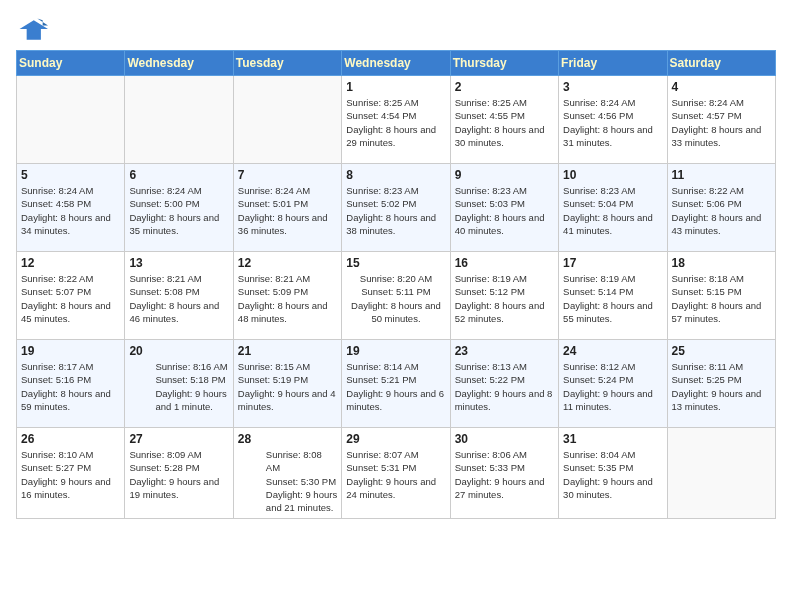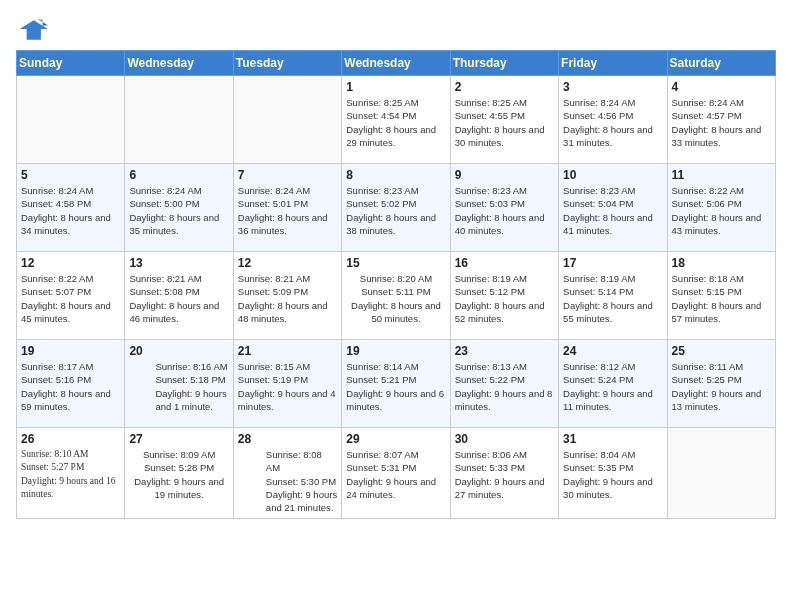--- a/index.html
+++ b/index.html
@@ -284,27 +284,27 @@
         <td>
           <span class="day-num">25</span>
           <div class="day-info" style="white-space: pre-line;">Sunrise: 8:11 AM
 Sunset: 5:25 PM
 Daylight: 9 hours and 13 minutes.</div>
         </td>
       </tr>
       <tr>
         <td>
           <span class="day-num">26</span>
-          <div class="day-info" style="white-space: pre-line; font-family: Liberation Serif, serif;">Sunrise: 8:10 AM
+          <div class="day-info" style="white-space: pre-line;">Sunrise: 8:10 AM
 Sunset: 5:27 PM
 Daylight: 9 hours and 16 minutes.</div>
         </td>
         <td>
           <span class="day-num">27</span>
-          <div class="day-info" style="white-space: pre-line; text-align: center;">Sunrise: 8:09 AM
+          <div class="day-info" style="white-space: pre-line;">Sunrise: 8:09 AM
 Sunset: 5:28 PM
 Daylight: 9 hours and 19 minutes.</div>
         </td>
         <td>
           <span class="day-num">28</span>
           <div class="day-info" style="white-space: pre-line; margin-left: 28px;">Sunrise: 8:08 AM
 Sunset: 5:30 PM
 Daylight: 9 hours and 21 minutes.</div>
         </td>
         <td>

